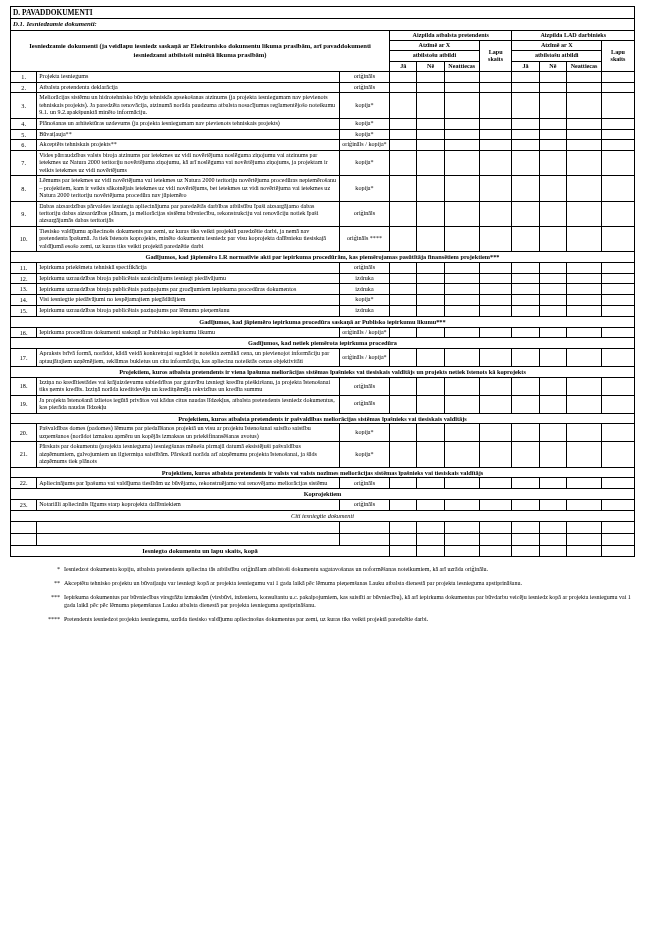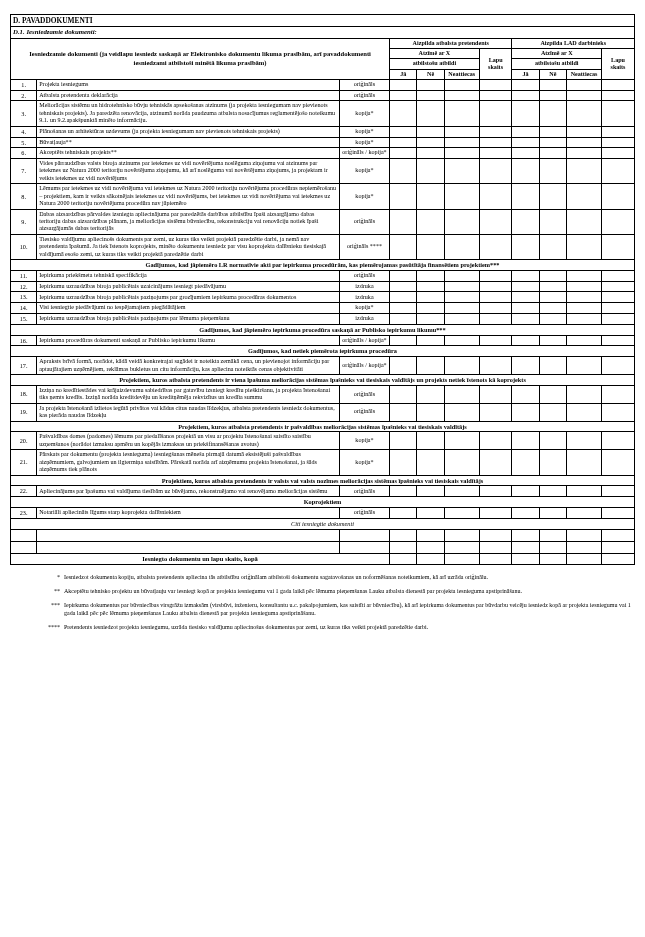--- a/index.html
+++ b/index.html
@@ -9,21 +9,20 @@
   }
   body {
     width: 645px;
     font-family: "Liberation Serif", serif;
     color: #000000;
   }
   .page {
     width: 645px;
     padding: 6px 10px 10px 10px;
     box-sizing: border-box;
-    margin-top: 8px;
   }
   table.main {
     width: 100%;
     border-collapse: collapse;
     table-layout: fixed;
     font-size: 6.2px;
     line-height: 1.25;
   }
   table.main td, table.main th {
     border: 0.6px solid #000000;

